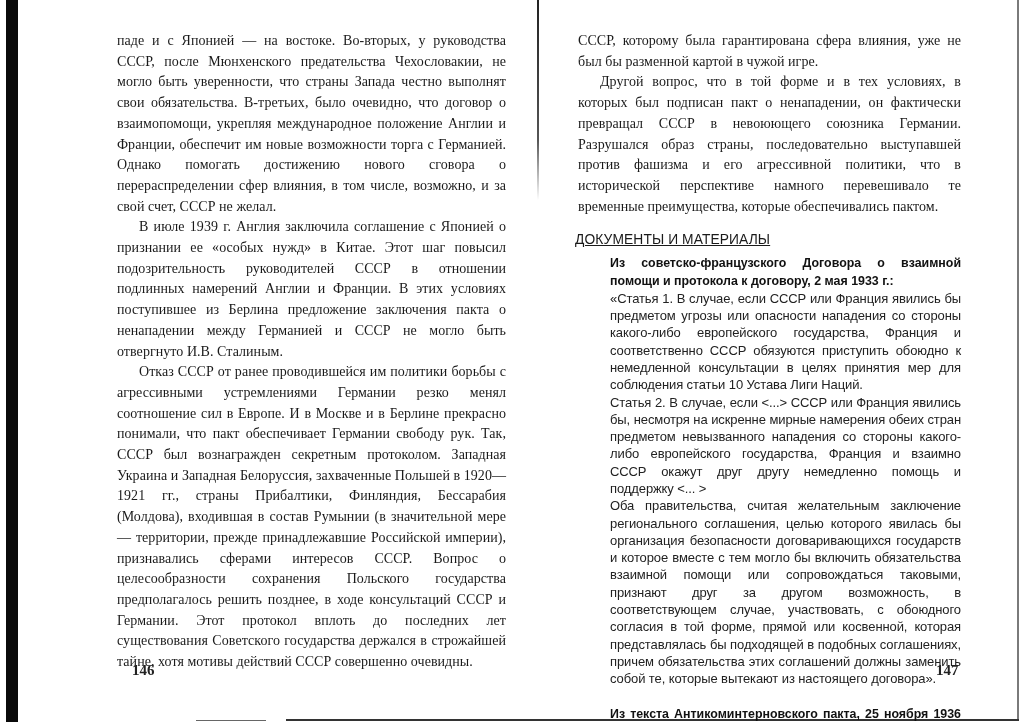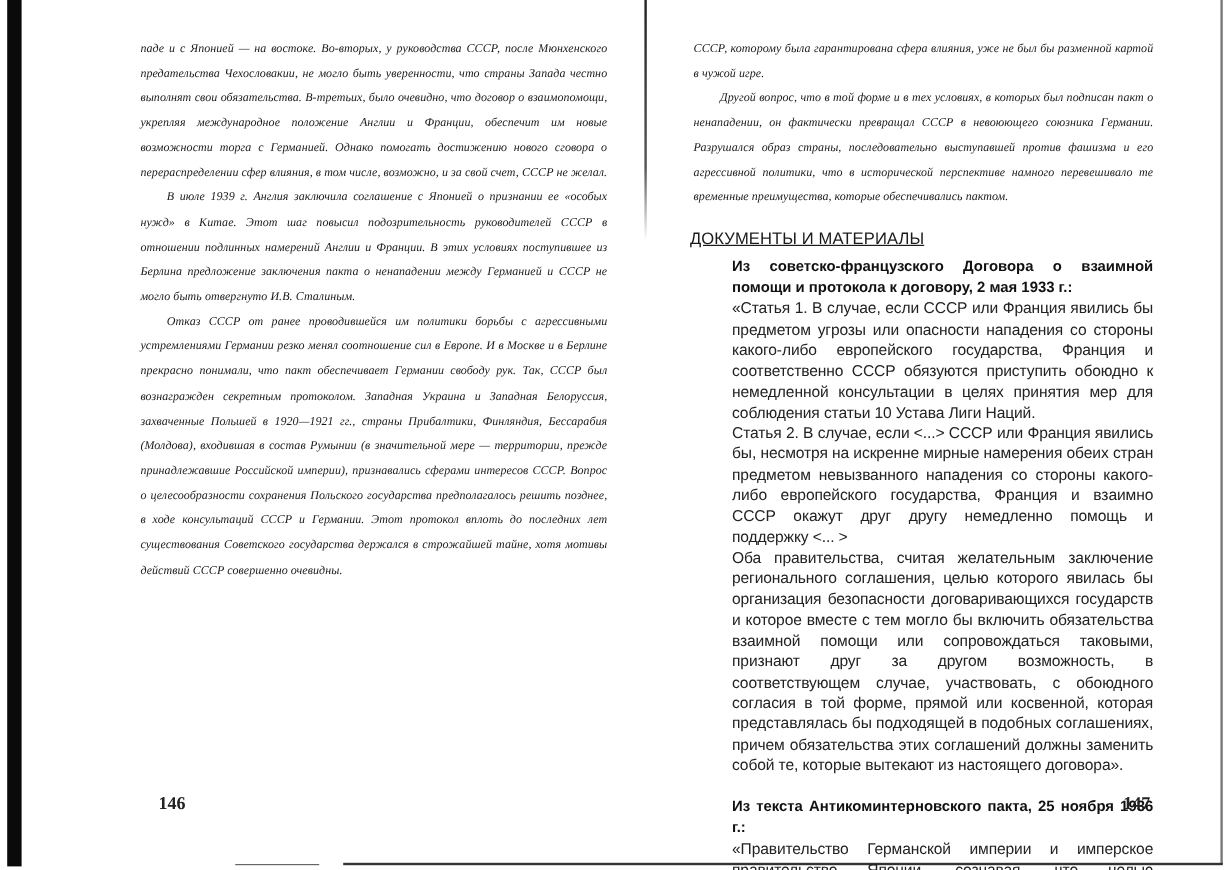--- a/index.html
+++ b/index.html
@@ -12,21 +12,21 @@
   .edge-bottom-r { position: absolute; left: 286px; top: 719px; width: 733px; height: 2px; background: #333; }
   .edge-bottom-l { position: absolute; left: 196px; top: 720px; width: 70px; height: 1px; background: #666; }
   .spine { position: absolute; left: 537px; top: 0; width: 2px; height: 200px;
            background: linear-gradient(#222, #555 70%, rgba(120,120,120,0)); }
 
   .page-left { position: absolute; left: 117px; top: 31px; width: 389px; }
   .page-right { position: absolute; left: 578px; top: 31px; width: 383px; }
 
   .body-text { font-size: 13.6px; line-height: 20.7px; text-align: justify; hyphens: manual; margin: 0; letter-spacing: -0.15px; }
   .body-text.indent { text-indent: 22px; }
-  .serif-tight { font-family: "Liberation Serif", "DejaVu Serif", serif; font-size: 10px; letter-spacing: 0.05px; font-style: italic; }
+  .serif-tight { font-family: "Liberation Serif", "DejaVu Serif", serif; font-size: 14px; letter-spacing: 0.05px; }
 
   .page-num { position: absolute; top: 662px; font-family: "Liberation Serif", "DejaVu Serif", serif; font-weight: bold; font-size: 15px; color: #222; }
   .pn-left { left: 132px; }
   .pn-right { left: 936px; }
 
   .section-heading { font-family: "Liberation Sans", sans-serif; font-size: 13.8px; letter-spacing: 0.1px; margin: 13px 0 0 -3px; line-height: 20px; color: #1a1a1a; text-decoration: underline; }
 
   .doc-block { margin-left: 32px; margin-top: 5px; }
   .doc-title { font-family: "Liberation Sans", sans-serif; font-weight: bold; font-size: 12.4px; line-height: 17.2px; margin: 0; text-align: justify; color: #111; }
   .doc-text { font-family: "Liberation Sans", sans-serif; font-size: 13px; line-height: 17.3px; margin: 0; text-align: justify; color: #222; letter-spacing: -0.1px; }

